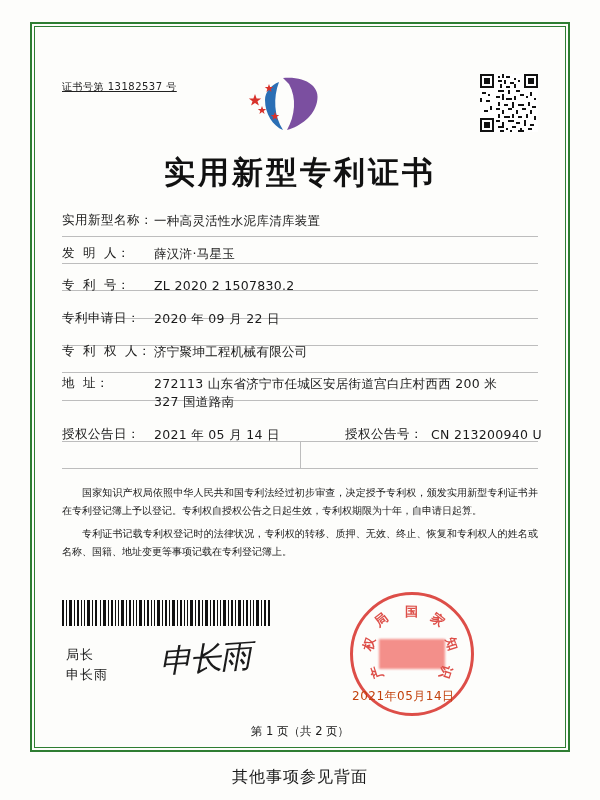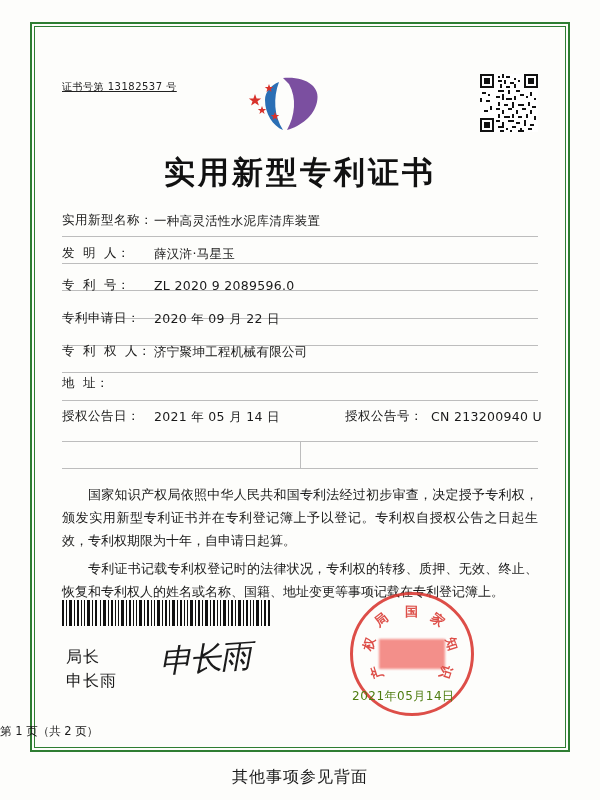--- a/index.html
+++ b/index.html
@@ -144,42 +144,42 @@
     width: 1px;
     height: 27px;
     background: #bdbdbd;
   }
 
   .body-text {
     position: absolute;
     left: 62px;
     top: 484px;
     width: 476px;
-    font-size: 13px;
+    font-size: 10px;
     line-height: 1.75;
     font-family: "DejaVu Sans", sans-serif;
     color: #1a1a1a;
     text-align: justify;
   }
   .body-text p {
     margin: 0 0 6px 0;
     text-indent: 2em;
   }
   .barcode {
     position: absolute;
     left: 62px;
     top: 600px;
     width: 208px;
     height: 26px;
   }
   .director-block {
     position: absolute;
     left: 66px;
     top: 645px;
-    font-size: 16px;
+    font-size: 13px;
     font-family: Liberation Sans, sans-serif;
     line-height: 1.5;
     letter-spacing: 1px;
   }
   .signature {
     position: absolute;
     left: 160px;
     top: 636px;
     width: 130px;
     height: 52px;
@@ -217,29 +217,30 @@
     color: #d8322b;
     font-size: 13px;
     font-weight: bold;
     font-family: "DejaVu Sans", sans-serif;
   }
   .seal-date {
     position: absolute;
     left: 352px;
     top: 688px;
     font-size: 12px;
-    color: #4d7c0f;
+    color: #c2410c;
     font-family: "DejaVu Sans", sans-serif;
     letter-spacing: 0.5px;
   }
   .page-num {
     position: absolute;
     left: 0;
     right: 0;
     top: 724px;
+    text-align: center;
     font-size: 11.5px;
     font-family: "DejaVu Sans", sans-serif;
     color: #1a1a1a;
   }
   .footer-note {
     position: absolute;
     left: 0;
     right: 0;
     top: 767px;
     text-align: center;
@@ -375,35 +376,39 @@
       <div class="field-value">一种高灵活性水泥库清库装置</div>
     </div>
 
     <div class="field-row">
       <div class="field-label">发 明 人：</div>
       <div class="field-value">薛汉浒·马星玉</div>
     </div>
 
     <div class="field-row">
       <div class="field-label">专 利 号：</div>
-      <div class="field-value">ZL 2020 9 2089596.0</div>
+      <div class="field-value">ZL 2020 2 1507830.2</div>
     </div>
 
     <div class="field-row">
       <div class="field-label">专利申请日：</div>
       <div class="field-value">2020 年 09 月 22 日</div>
     </div>
 
     <div class="field-row">
       <div class="field-label">专 利 权 人：</div>
       <div class="field-value">济宁聚坤工程机械有限公司</div>
     </div>
 
     <div class="field-row">
       <div class="field-label">地 址：</div>
+      <div class="field-value">
+        <span class="sub">272113 山东省济宁市任城区安居街道宫白庄村西西 200 米</span>
+        <span class="sub">327 国道路南</span>
+      </div>
     </div>
 
     <div class="row-split">
       <div class="half first">
         <div class="field-label">授权公告日：</div>
         <div class="field-value">2021 年 05 月 14 日</div>
       </div>
       <div class="half second">
         <div class="field-label">授权公告号：</div>
         <div class="field-value">CN 213200940 U</div>

